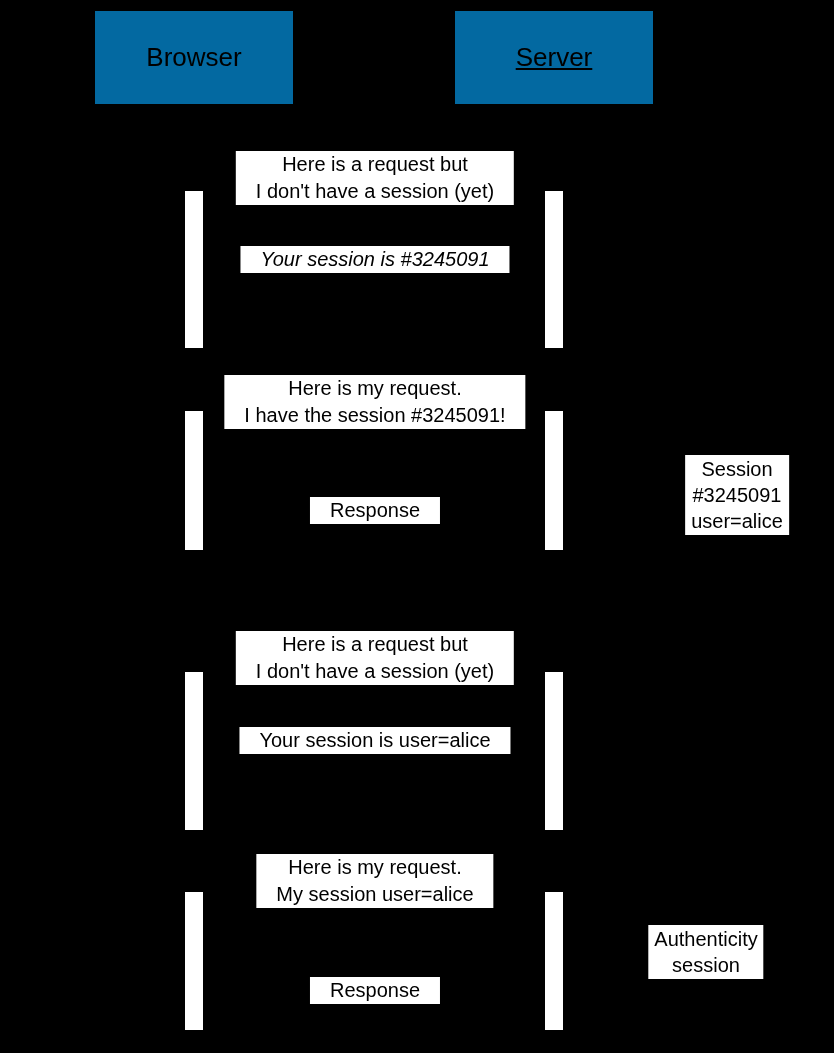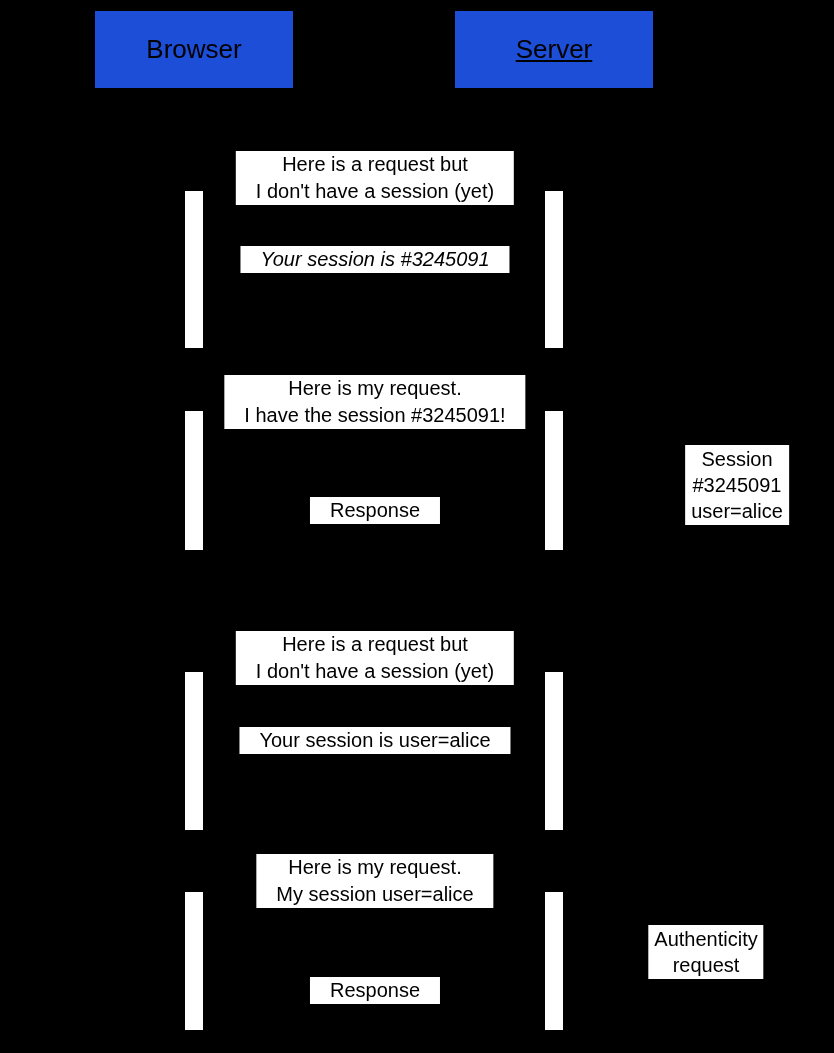--- a/index.html
+++ b/index.html
@@ -10,22 +10,22 @@
     width: 834px;
     height: 1053px;
     position: relative;
     overflow: hidden;
     font-family: "Liberation Sans", sans-serif;
     background: #000000;
   }
   .actor-box {
     position: absolute;
     width: 198px;
-    height: 77px;
-    background: #1d4ed8;
+    height: 93px;
+    background: #0369a1;
     color: #000000;
     display: flex;
     align-items: center;
     justify-content: center;
     font-size: 26px;
   }
   #actor-browser { left: 95px;  top: 11px; }
   #actor-server  { left: 455px; top: 11px; text-decoration: underline; }
 
   .activation {
@@ -65,21 +65,21 @@
     position: absolute;
     transform: translateX(-50%);
     background: #ffffff;
     color: #000000;
     font-size: 20px;
     line-height: 26px;
     text-align: center;
     white-space: pre-line;
     padding: 1px 6px;
   }
-  #note-1 { left: 737px; top: 445px; }
+  #note-1 { left: 737px; top: 455px; }
   #note-2 { left: 706px; top: 925px; }
 </style>
 </head>
 <body>
 
 <div class="actor-box" id="actor-browser">
   <span>Browser</span>
 </div>
 <div class="actor-box" id="actor-server">
   <span>Server</span>
@@ -104,13 +104,13 @@
 <div class="msg" id="msg-5">Here is a request but
 I don't have a session (yet)</div>
 <div class="msg" id="msg-6">Your session is user=alice</div>
 <div class="msg" id="msg-7">Here is my request.
 My session user=alice</div>
 <div class="msg" id="msg-8">Response</div>
 
 <div class="note" id="note-1">Session #3245091
 user=alice</div>
 <div class="note" id="note-2">Authenticity
-request</div>
+session</div>
 
 </body></html>

